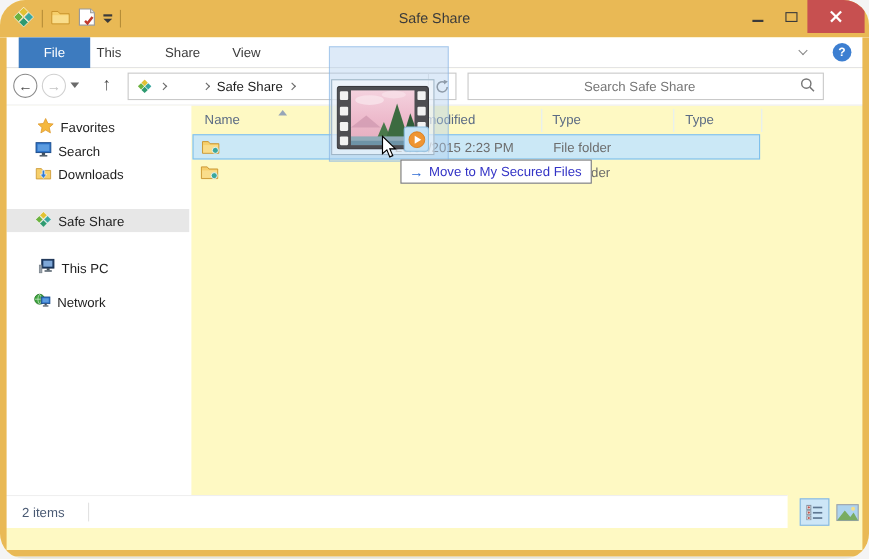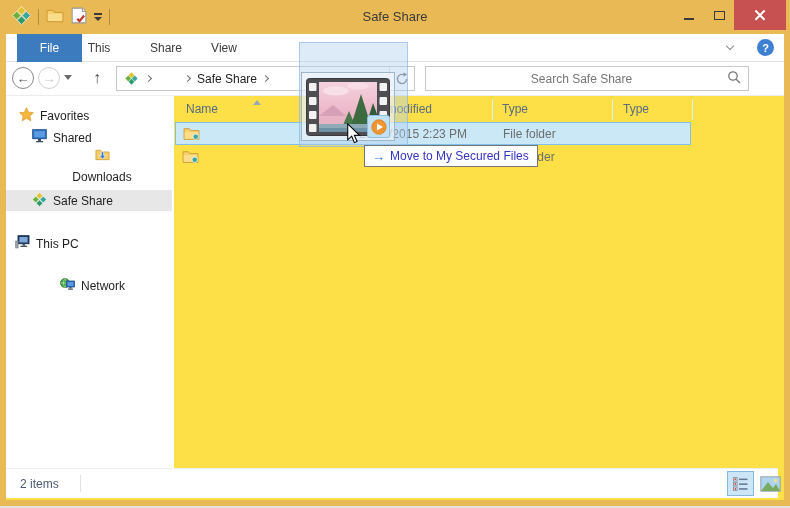--- a/index.html
+++ b/index.html
@@ -2,22 +2,22 @@
 <html style="--gold: #E9B955; --tabBlue: #3D7BBF; --closeRed: #C75050; --selBg: #CBE8F6; --selBorder: #7FC0EC; --tooltipText: #3333C6; --arrowBlue: #2F6BD4; --headerText: #5B6B84; --grayText: #6D6D6D; --darkText: #1E1E1E; --ctrlBorder: #C9C9C9;"><head>
 <meta charset="utf-8">
 <style>
   :root{
     --gold:#E9B955; --goldDark:#C99B3F; --tabBlue:#3D7BBF; --closeRed:#C75050;
     --selBg:#CBE8F6; --selBorder:#7FC0EC; --tooltipText:#3333C6; --arrowBlue:#2F6BD4;
     --headerText:#5B6B84; --grayText:#6D6D6D; --darkText:#1E1E1E; --ctrlBorder:#C9C9C9;
   }
   *{margin:0;padding:0;box-sizing:border-box;}
   html,body{background:#f4f4f4;}
-  .window{position:relative;width:790px;height:508px;background:#fde047;
-    font-family:"Liberation Sans",sans-serif;font-size:12px;color:var(--darkText);overflow:hidden;}
+  .window{position:relative;width:790px;height:508px;background:#fef9c3;
+    font-family:"Liberation Sans",sans-serif;font-size:12px;color:var(--darkText);overflow:hidden;border-radius:23px;}
   .abs{position:absolute;}
 
   
   .titlebar{left:0;top:0;width:790px;height:34px;background:var(--gold);}
   .frame-l{left:0;top:34px;width:6px;height:466px;background:var(--gold);z-index:50;}
   .frame-r{left:784px;top:34px;width:6px;height:466px;background:var(--gold);z-index:50;}
   .frame-b{left:0;top:500px;width:790px;height:6px;background:var(--gold);z-index:50;}
   .frame-shadow{left:0;top:506px;width:790px;height:2px;background:#e3e3e3;z-index:50;}
 
   
@@ -79,21 +79,21 @@
   .frow{position:absolute;left:175px;width:516px;height:23px;cursor:pointer;}
   .frow.sel{background:var(--selBg);border:1px solid var(--selBorder);}
   .fcell{position:absolute;top:0;line-height:22px;white-space:nowrap;}
   .c-name{left:29px;color:var(--darkText);}
   .c-date{left:183px;color:var(--grayText);}
   .c-type{left:327px;color:var(--grayText);}
   .c-size{left:449px;color:var(--grayText);}
   .ficon{position:absolute;left:7px;top:3px;}
 
   
-  .statusbar{left:0;top:468px;width:778px;height:30px;background:#fff;border-top:1px solid #efefef;}
+  .statusbar{left:0;top:450px;width:716px;height:30px;background:#fff;border-top:1px solid #efefef;}
   .count{position:absolute;left:20px;top:8px;color:#4a5a73;}
   .st-sep{position:absolute;left:80px;top:6px;width:1px;height:17px;background:#e2e2e2;}
   .viewbtn{position:absolute;display:flex;align-items:center;justify-content:center;cursor:pointer;}
   .vb-details{left:727px;top:2px;width:27px;height:25px;background:#CDE6F7;border:1px solid #86B8DC;}
   .vb-thumbs{left:758px;top:5px;width:24px;height:19px;}
 
   
   .ghost{left:299px;top:42px;width:109px;height:105px;background:rgba(173,206,238,.42);
          border:1px solid rgba(125,175,225,.55);z-index:20;}
   .plate{left:301px;top:72px;width:94px;height:69px;background:rgba(250,250,252,.55);border:1px solid #9FB6C8;z-index:21;}
@@ -197,72 +197,72 @@
     <input type="text" placeholder="Search Safe Share" style="">
     <span>
       <svg width="15" height="15" viewBox="0 0 15 15">
         <circle cx="6" cy="6" r="4.2" fill="none" stroke="#767676" stroke-width="1.3"></circle>
         <line x1="9.2" y1="9.2" x2="13" y2="13" stroke="#767676" stroke-width="1.3"></line>
       </svg>
     </span>
   </div>
 
   <div class="abs sidebar">
-    <div class="side-item pl1" style="top:9px;">
+    <div class="side-item pl1" style="top:9px;margin-left:15px;">
       <span>
         <svg width="15" height="15" viewBox="0 0 16 16">
             <polygon points="8,0.8 10.2,5.6 15.3,6.1 11.5,9.6 12.6,14.7 8,12 3.4,14.7 4.5,9.6 0.7,6.1 5.8,5.6" fill="#F5B83D" stroke="#DE9A2E" stroke-width="0.8"></polygon>
           </svg>
       </span>
       <span>Favorites</span>
     </div>
     <div class="side-item pl2" style="top:31px;">
       <span>
         <svg width="15" height="14" viewBox="0 0 15 14">
           <rect x="0.7" y="0.7" width="13.6" height="9" fill="#2E74C9" stroke="#1F4E8C" stroke-width="0.9"></rect>
           <rect x="2.2" y="2.2" width="10.6" height="6" fill="#5C9CE0"></rect>
           <rect x="6" y="10" width="3" height="2" fill="#44525f"></rect>
             <rect x="4" y="12" width="7" height="1.3" fill="#44525f"></rect>
         </svg>
       </span>
-      <span>Shared</span>
-    </div>
-    <div class="side-item pl2" style="top:52px;flex-direction:column;">
+      <span>Search</span>
+    </div>
+    <div class="side-item pl2" style="top:52px;">
       <span>
         <svg width="15" height="13" viewBox="0 0 16 13">
           <path d="M1,2 L6,2 L7.5,3.8 L15,3.8 L15,12 L1,12 Z" fill="#F6CF6B" stroke="#C9952F" stroke-width="0.8"></path>
           <polygon points="8,11.5 4.8,7.5 6.8,7.5 6.8,3.5 9.2,3.5 9.2,7.5 11.2,7.5" fill="#2F7BD6" stroke="#fff" stroke-width="0.6"></polygon>
         </svg>
       </span>
       <span>Downloads</span>
     </div>
     <div class="side-item pl2 sel" style="top:94px;">
       <span>
         <svg width="15" height="15" viewBox="0 0 18 18">
           <polygon points="9,0.5 13,4.5 9,8.5 5,4.5" fill="#E2C233" stroke="#fff" stroke-width="0.6"></polygon>
           <polygon points="13.5,5 17.5,9 13.5,13 9.5,9" fill="#3AA79E" stroke="#fff" stroke-width="0.6"></polygon>
           <polygon points="9,9.5 13,13.5 9,17.5 5,13.5" fill="#2E9A70" stroke="#fff" stroke-width="0.6"></polygon>
           <polygon points="4.5,5 8.5,9 4.5,13 0.5,9" fill="#6CB23F" stroke="#fff" stroke-width="0.6"></polygon>
         </svg>
       </span>
       <span>Safe Share</span>
     </div>
-    <div class="side-item pl1" style="top:137px;padding-left:9px;">
+    <div class="side-item pl1" style="top:137px;padding-left:29px;">
       <span>
         <svg width="15" height="14" viewBox="0 0 15 14">
           <rect x="3" y="0.7" width="11" height="8" fill="#1E3C66" stroke="#142B4D" stroke-width="0.9"></rect>
           <rect x="4.4" y="2" width="8.2" height="5.4" fill="#7FA8D8"></rect>
           <rect x="7.5" y="8.7" width="2.6" height="2" fill="#44525f"></rect>
             <rect x="5.5" y="10.7" width="6.6" height="1.3" fill="#44525f"></rect>
           <rect x="0.7" y="6" width="2.4" height="7" fill="#9AA2AA" stroke="#6e7880" stroke-width="0.6"></rect>
         </svg>
       </span>
       <span>This PC</span>
     </div>
-    <div class="side-item pl1" style="top:179px;padding-left:25px;margin-left:29px;">
+    <div class="side-item pl1" style="top:168px;padding-left:25px;">
       <span>
         <svg width="15" height="14" viewBox="0 0 15 14">
           <circle cx="5" cy="6" r="4.5" fill="#3FA53F" stroke="#2C7A2C" stroke-width="0.8"></circle>
           <path d="M0.8,6 L9.2,6 M5,1.6 C3,3.4 3,8.6 5,10.4 M5,1.6 C7,3.4 7,8.6 5,10.4" fill="none" stroke="#C9E8C9" stroke-width="0.7"></path>
           <rect x="6.5" y="4" width="8" height="6" fill="#2E74C9" stroke="#1F4E8C" stroke-width="0.8"></rect>
           <rect x="7.7" y="5.2" width="5.6" height="3.6" fill="#5C9CE0"></rect>
           <rect x="9.5" y="10" width="2" height="1.6" fill="#44525f"></rect>
             <rect x="8" y="11.6" width="5" height="1.1" fill="#44525f"></rect>
         </svg>
       </span>

